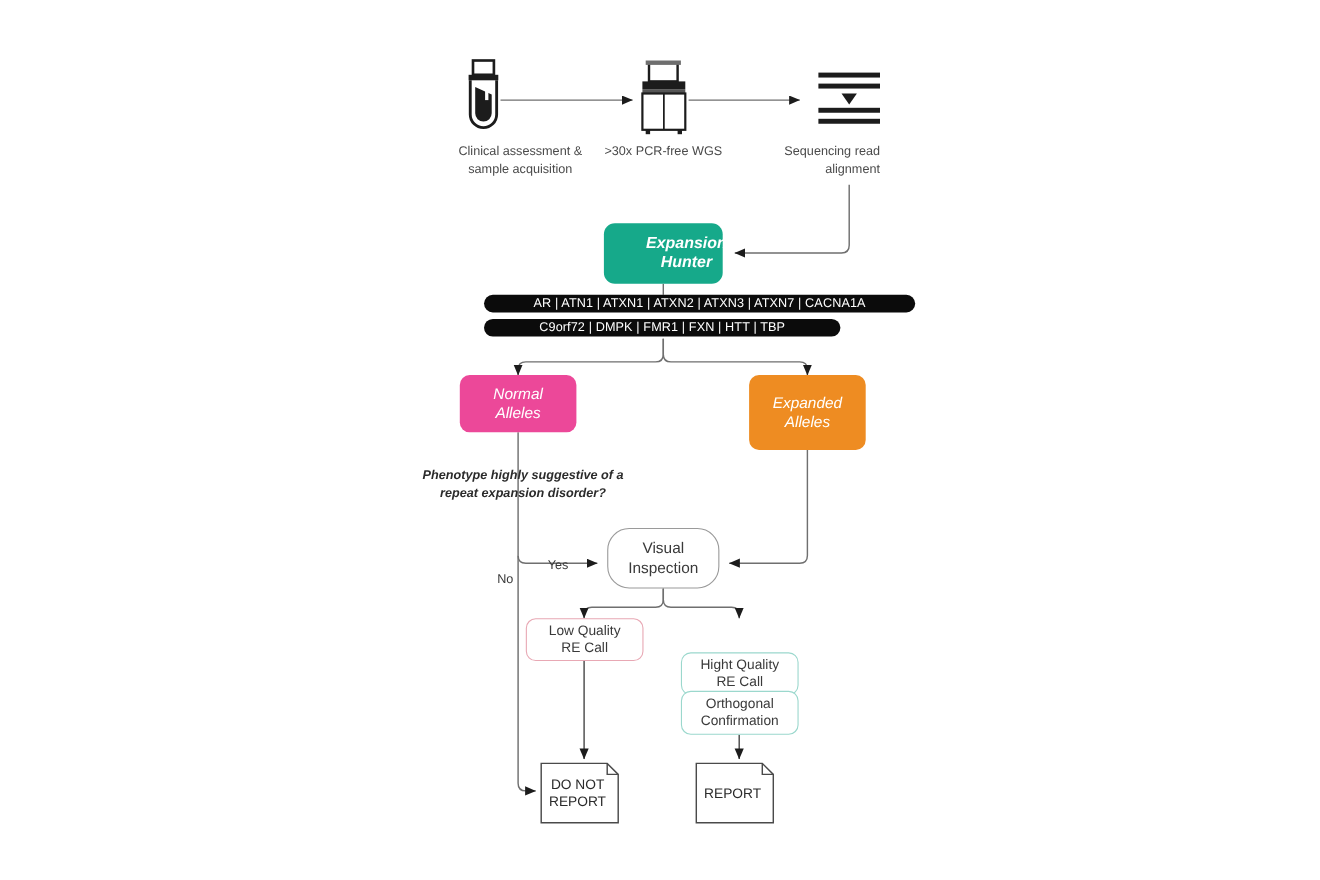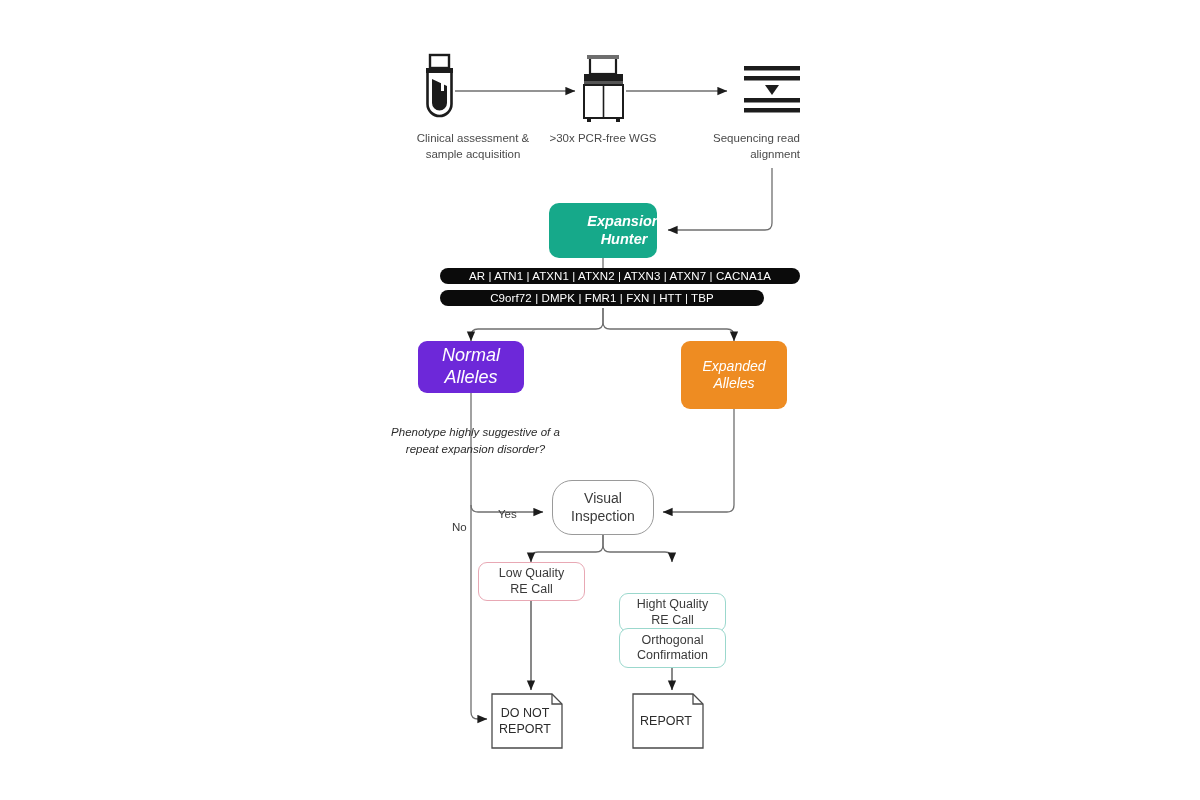--- a/index.html
+++ b/index.html
@@ -50,25 +50,25 @@
   
   .pill-black {
     background: #0b0b0b;
     border-radius: 9px;
     color: #ffffff;
     font-size: 11.5px;
     letter-spacing: 0.1px;
   }
   
   .box-blue {
-    background: #6d28d9;
-    border-radius: 9px;
-    color: #ffffff;
-    font-style: italic;
-    font-size: 18px;
+    background: #ec4899;
+    border-radius: 9px;
+    color: #ffffff;
+    font-style: italic;
+    font-size: 14px;
   }
   .box-orange {
     background: #ee8c22;
     border-radius: 9px;
     color: #ffffff;
     font-style: italic;
     font-size: 14px;
   }
   
   .box-plain {
@@ -214,21 +214,21 @@
     <span>alignment</span>
   </div>
 
   <div class="node box-teal" style="left:549px; top:203px; width:108px; height:55px;padding-left:42px;">
     <div>
       <span>Expansion</span>
       <span>Hunter</span>
     </div>
   </div>
 
-  <div class="node pill-black" style="left:440px; top:268px; width:360px; height:16px;">
+  <div class="node pill-black" style="left:440px; top:268px; width:392px; height:16px;">
     <span>AR | ATN1 | ATXN1 | ATXN2 | ATXN3 | ATXN7 | CACNA1A</span>
   </div>
 
   <div class="node pill-black" style="left:440px; top:290px; width:324px; height:16px;">
     <span>C9orf72 | DMPK | FMR1 | FXN | HTT | TBP</span>
   </div>
 
   <div class="node box-blue" style="left:418px; top:341px; width:106px; height:52px;">
     <div>
       <span>Normal</span>
@@ -236,21 +236,21 @@
     </div>
   </div>
 
   <div class="node box-orange" style="left:681px; top:341px; width:106px; height:68px;">
     <div>
       <span>Expanded</span>
       <span>Alleles</span>
     </div>
   </div>
 
-  <div class="question-label" style="left:378px; top:424px; width:195px;">
+  <div class="question-label" style="left:378px; top:424px; width:195px;font-weight:bold;">
     <span>Phenotype highly suggestive of</span>
     <span>a repeat expansion disorder?</span>
   </div>
 
   <div class="edge-label" style="left:498px; top:508px;">
     <span>Yes</span>
   </div>
 
   <div class="edge-label" style="left:452px; top:521px;">
     <span>No</span>

